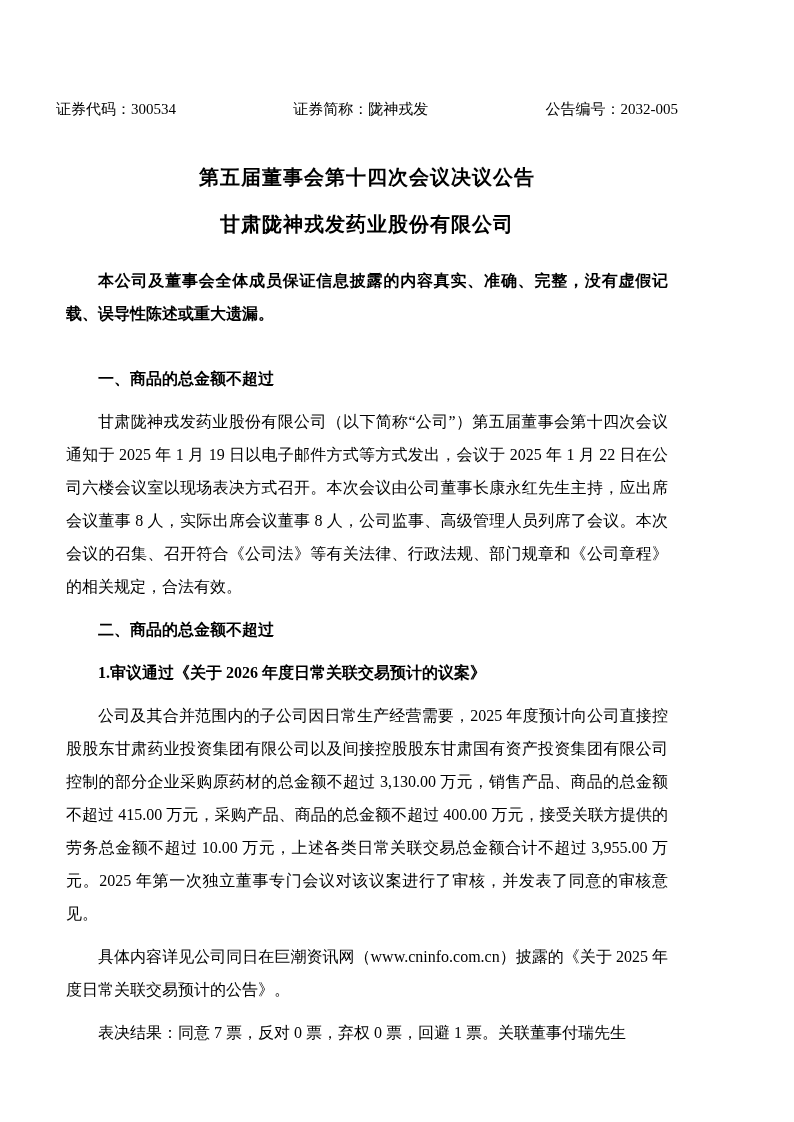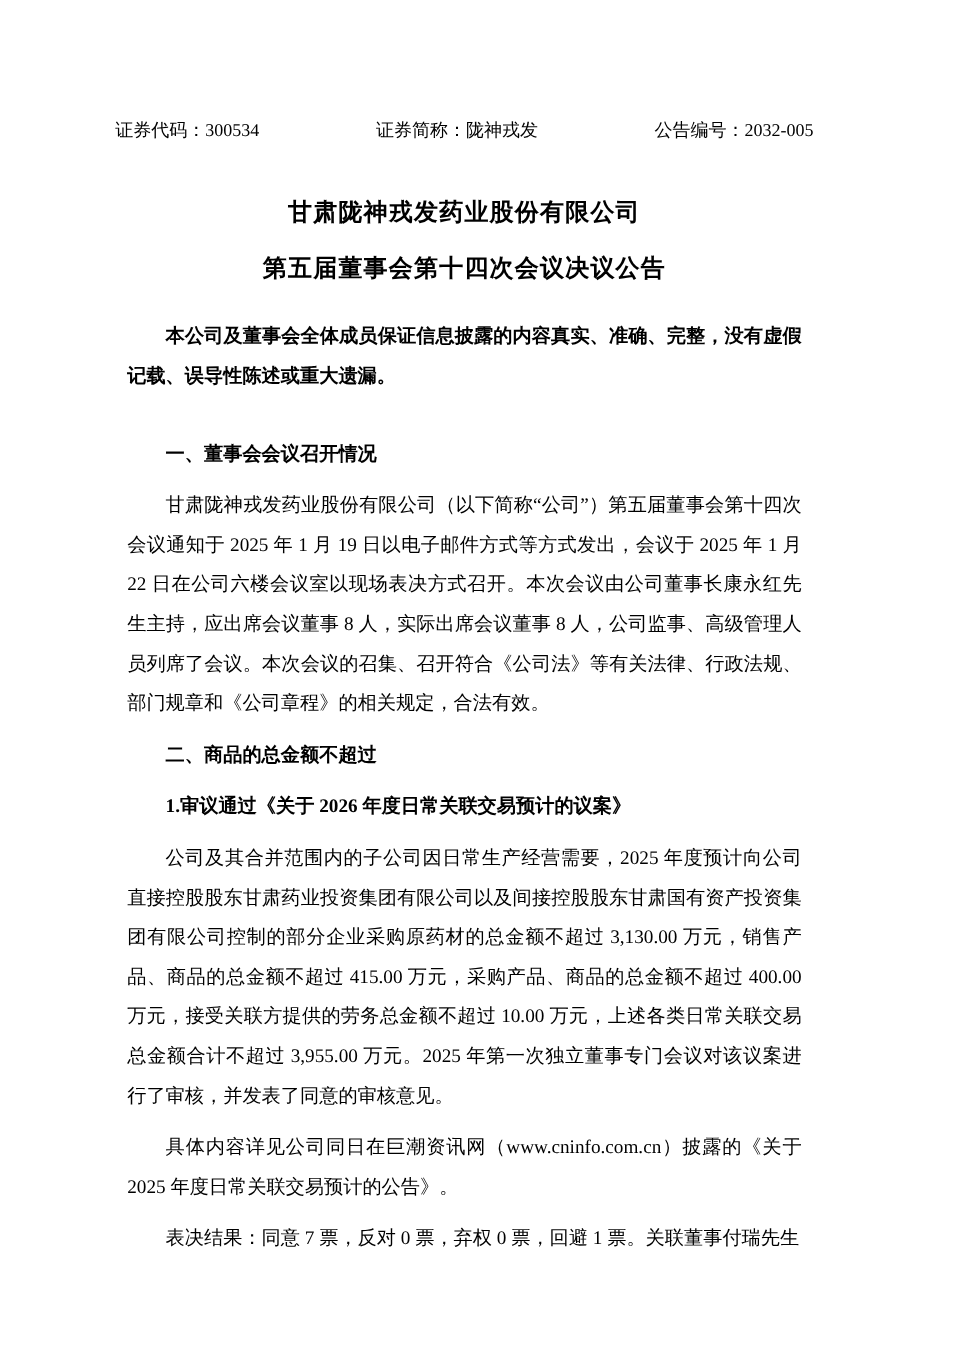--- a/index.html
+++ b/index.html
@@ -5,21 +5,21 @@
   * { margin: 0; padding: 0; box-sizing: border-box; }
   html, body { background: #ffffff; }
   .page {
     position: relative;
     width: 794px;
     height: 1122px;
     margin: 0 auto;
     background: #ffffff;
     color: #000000;
     font-family: "Liberation Serif", serif;
-    padding: 100px 116px 0 96px;
+    padding: 100px 116px 0 56px;
     overflow: hidden;
   }
   .header-row {
     display: flex;
     justify-content: space-between;
     align-items: baseline;
     font-size: 15px;
     line-height: 18px;
     white-space: nowrap;
   }
@@ -54,28 +54,28 @@
 
 <div class="page">
 
   <div class="header-row">
     <span>证券代码：300534</span>
     <span>证券简称：陇神戎发</span>
     <span>公告编号：2032-005</span>
   </div>
 
   <div class="title-block">
+    <div>第五届董事会第十四次会议决议公告</div>
     <div>甘肃陇神戎发药业股份有限公司</div>
-    <div>第五届董事会第十四次会议决议公告</div>
   </div>
 
   <div class="content">
     <p class="disclaimer">本公司及董事会全体成员保证信息披露的内容真实、准确、完整，没有虚假记载、误导性陈述或重大遗漏。</p>
 
-    <p class="heading">一、董事会会议召开情况</p>
+    <p class="heading">一、商品的总金额不超过</p>
     <p>甘肃陇神戎发药业股份有限公司（以下简称“公司”）第五届董事会第十四次会议通知于 2025 年 1 月 19 日以电子邮件方式等方式发出，会议于 2025 年 1 月 22 日在公司六楼会议室以现场表决方式召开。本次会议由公司董事长康永红先生主持，应出席会议董事 8 人，实际出席会议董事 8 人，公司监事、高级管理人员列席了会议。本次会议的召集、召开符合《公司法》等有关法律、行政法规、部门规章和《公司章程》的相关规定，合法有效。</p>
 
     <p class="heading">二、商品的总金额不超过</p>
 
     <p class="heading">1.审议通过《关于 2026 年度日常关联交易预计的议案》</p>
     <p>公司及其合并范围内的子公司因日常生产经营需要，2025 年度预计向公司直接控股股东甘肃药业投资集团有限公司以及间接控股股东甘肃国有资产投资集团有限公司控制的部分企业采购原药材的总金额不超过 3,130.00 万元，销售产品、商品的总金额不超过 415.00 万元，采购产品、商品的总金额不超过 400.00 万元，接受关联方提供的劳务总金额不超过 10.00 万元，上述各类日常关联交易总金额合计不超过 3,955.00 万元。2025 年第一次独立董事专门会议对该议案进行了审核，并发表了同意的审核意见。</p>
     <p>具体内容详见公司同日在巨潮资讯网（www.cninfo.com.cn）披露的《关于 2025 年度日常关联交易预计的公告》。</p>
     <p>表决结果：同意 7 票，反对 0 票，弃权 0 票，回避 1 票。关联董事付瑞先生</p>
   </div>
 

